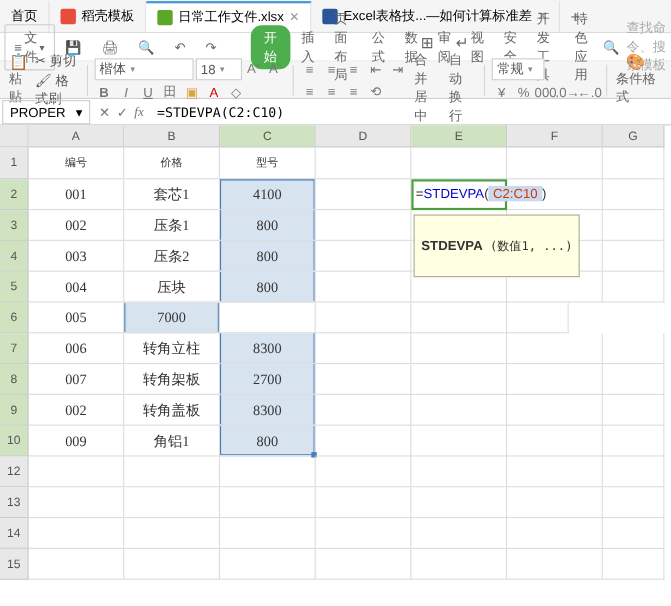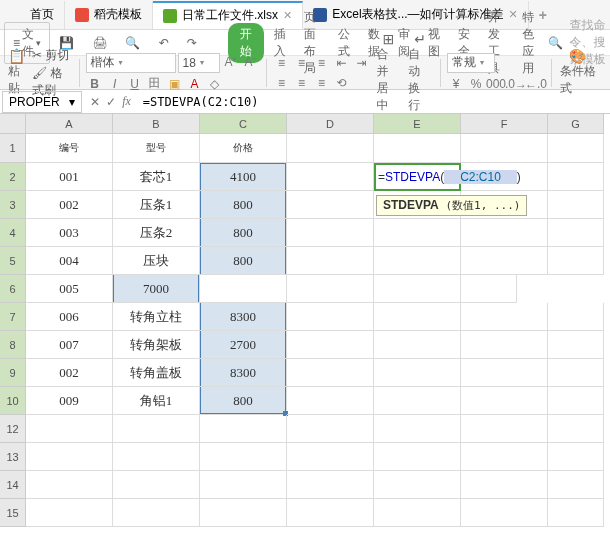--- a/index.html
+++ b/index.html
@@ -1,17 +1,17 @@
 <!DOCTYPE html>
 <html><head>
 <meta charset="utf-8">
 <style>
 *{margin:0;padding:0;box-sizing:border-box;font-family:"Microsoft YaHei",SimSun,sans-serif;font-size:12px;}
 body{background:#fff;width:610px;height:551px;overflow:hidden;user-select:none;}
-.titlebar{height:30px;background:#f5f5f5;display:flex;align-items:center;border-bottom:1px solid #dcdcdc;padding-left:20px;}
+.titlebar{height:30px;background:#f5f5f5;display:flex;align-items:center;border-bottom:1px solid #dcdcdc;}
 .tab{display:flex;align-items:center;height:28px;padding:0 10px;gap:5px;border-right:1px solid #e0e0e0;cursor:pointer;}
 .tab.active{background:#fff;border-top:2px solid #4096d8;}
 .tab .close{color:#999;font-size:11px;}
 .tab .add{color:#999;font-size:14px;font-weight:bold;}
 .tab-ico{width:14px;height:14px;border-radius:2px;display:inline-block;}
 .ico-red{background:#e74c3c;}
 .ico-green{background:#5ba829;}
 .ico-blue{background:#2b579a;}
 .menubar{height:26px;background:#fff;display:flex;align-items:center;padding:0 4px;gap:2px;border-bottom:1px solid #e5e5e5;}
 .mbtn{padding:3px 8px;color:#666;cursor:pointer;}
@@ -46,23 +46,23 @@
 .wA{width:87px;} .wB{width:87px;} .wC{width:87px;} .wD{width:87px;} .wE{width:87px;} .wF{width:87px;} .wG{width:56px;}
 .hdr-cell{font-family:KaiTi,serif;font-size:10px;}
 .data-cell{font-family:SimSun,serif;}
 .csel{background:#d8e3f0;}
 .range-top{box-shadow:inset 0 1px 0 #4a7ebb,inset 1px 0 0 #4a7ebb,inset -1px 0 0 #4a7ebb;}
 .range-mid{box-shadow:inset 1px 0 0 #4a7ebb,inset -1px 0 0 #4a7ebb;}
 .range-bot{box-shadow:inset 0 -1px 0 #4a7ebb,inset 1px 0 0 #4a7ebb,inset -1px 0 0 #4a7ebb;}
 .active-cell{border:2px solid #4a9e3f;z-index:2;}
 .formula-overlay{position:absolute;left:0;top:0;white-space:nowrap;font-family:Consolas,SimSun,monospace;font-size:13px;z-index:3;background:transparent;padding:4px 2px;}
 .formula-overlay .fn{color:#0000cc;}
-.formula-overlay .rng{color:#0369a1;background:#cdd8ef;padding:0 16px;text-align:center;}
+.formula-overlay .rng{color:#c2410c;background:#cdd8ef;padding:0 4px;text-align:center;}
 .formula-overlay .pr{color:#333;}
-.tooltip{position:absolute;left:0;top:30px;background:#ffffe1;border:1px solid #aca899;padding:2px 6px;font-family:Consolas,SimSun,monospace;font-size:11px;white-space:nowrap;z-index:4;}
+.tooltip{position:absolute;left:0;top:30px;background:#ffffe1;border:1px solid #aca899;padding:20px 6px;font-family:Consolas,SimSun,monospace;font-size:11px;white-space:nowrap;z-index:4;}
 .tooltip b{font-weight:bold;}
 .hatch{position:absolute;right:-2px;bottom:-2px;width:5px;height:5px;background:#4a7ebb;}
 </style>
 </head>
 <body>
 
 <div class="titlebar">
   <div class="tab">
       <span>首页</span>
     </div>
@@ -217,22 +217,22 @@
     <div class="ch wC sel-col">C</div>
     <div class="ch wD">D</div>
     <div class="ch wE sel-col">E</div>
     <div class="ch wF">F</div>
     <div class="ch wG">G</div>
   </div>
   <div id="rows">
       <div class="row">
         <div class="rh r1">1</div>
         <div class="cell wA r1 hdr-cell">编号</div>
+        <div class="cell wC r1 hdr-cell">价格</div>
         <div class="cell wB r1 hdr-cell">型号</div>
-        <div class="cell wC r1 hdr-cell">价格</div>
         <div class="cell wD r1"></div>
         <div class="cell wE r1"></div>
         <div class="cell wF r1"></div>
         <div class="cell wG r1"></div>
       </div>
       <div class="row">
         <div class="rh rn sel-row">2</div>
         <div class="cell wA rn data-cell">001</div>
         <div class="cell wB rn data-cell">套芯1</div>
         <div class="cell wC rn data-cell csel range-top">4100</div>

